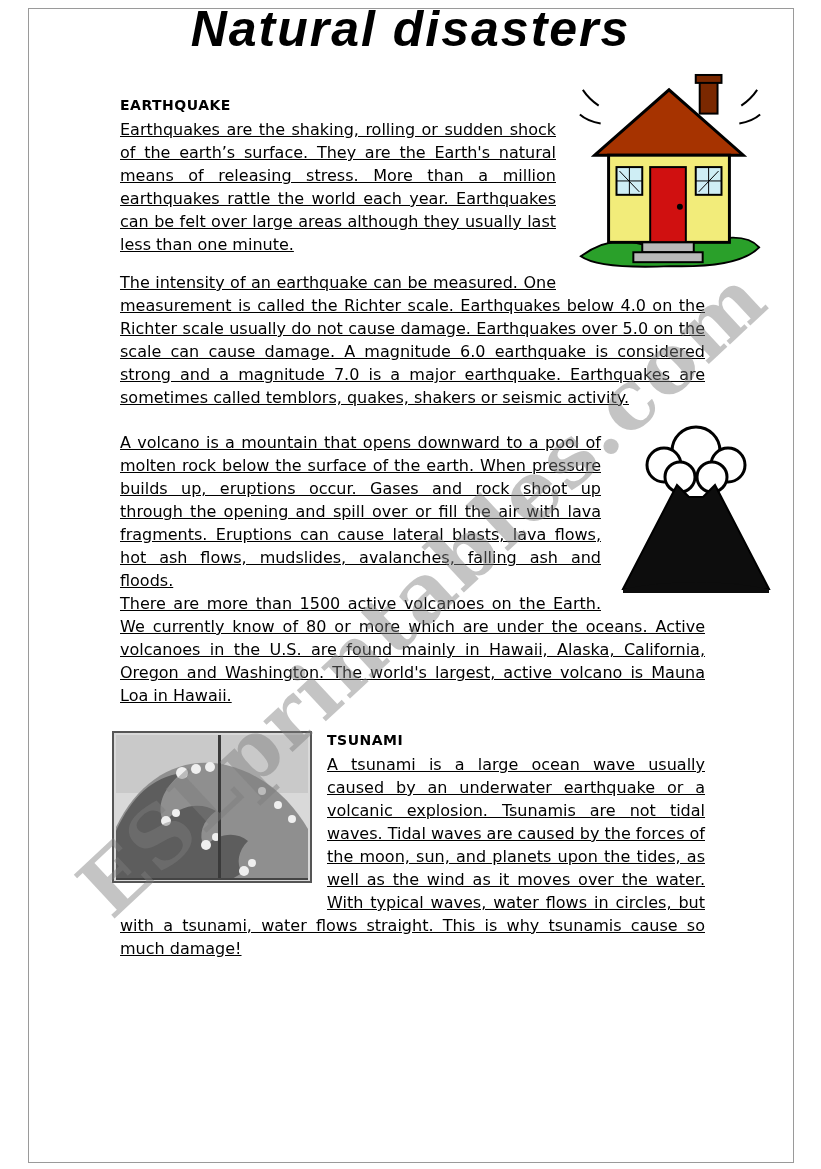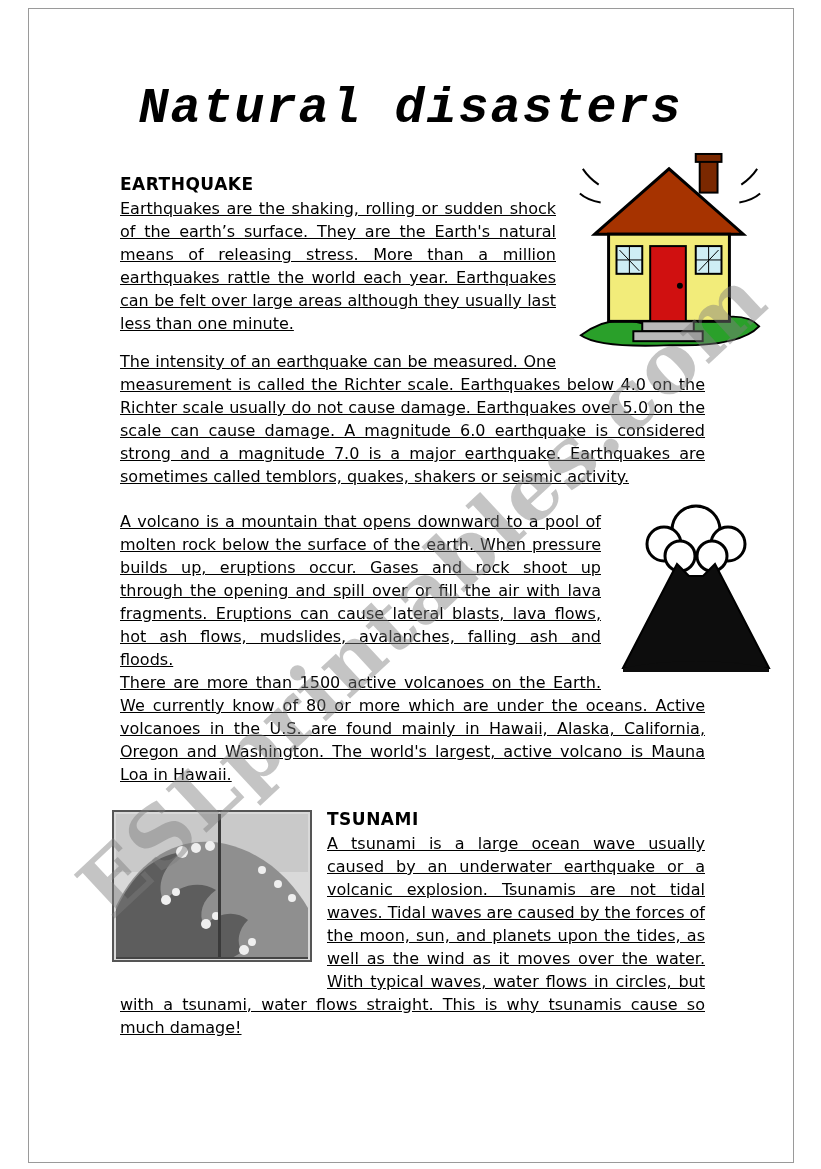--- a/index.html
+++ b/index.html
@@ -9,37 +9,36 @@
     position:relative; overflow:hidden;
     font-family:"DejaVu Sans", sans-serif;
     color:#000;
   }
   .frame {
     position:absolute; left:28px; right:27px; top:8px; bottom:6px;
     border:1px solid #9a9a9a;
     pointer-events:none;
   }
   .title {
-    margin-top:80px;
     text-align:center;
-    font-family:Liberation Mono, monospace;
+    font-family:Liberation Sans, sans-serif;
     font-style:italic;
     font-weight:bold;
     font-size:50px;
     letter-spacing:2px;
   }
   .content {
     position:relative;
     margin:36px 116px 0 120px;
     font-size:16px;
     line-height:23px;
     text-align:justify;
   }
   h2.sec {
-    font-size:17px;
+    font-size:14px;
     font-weight:bold;
     letter-spacing:0.5px;
     text-align:left;
     margin-bottom:1px;
   }
   p { margin:0;text-decoration:underline; }
   .gap-sm { margin-top:15px; }
   section { margin-top:22px; }
   section:first-of-type { margin-top:0; }
   section::after { content:""; display:block; clear:both; }

